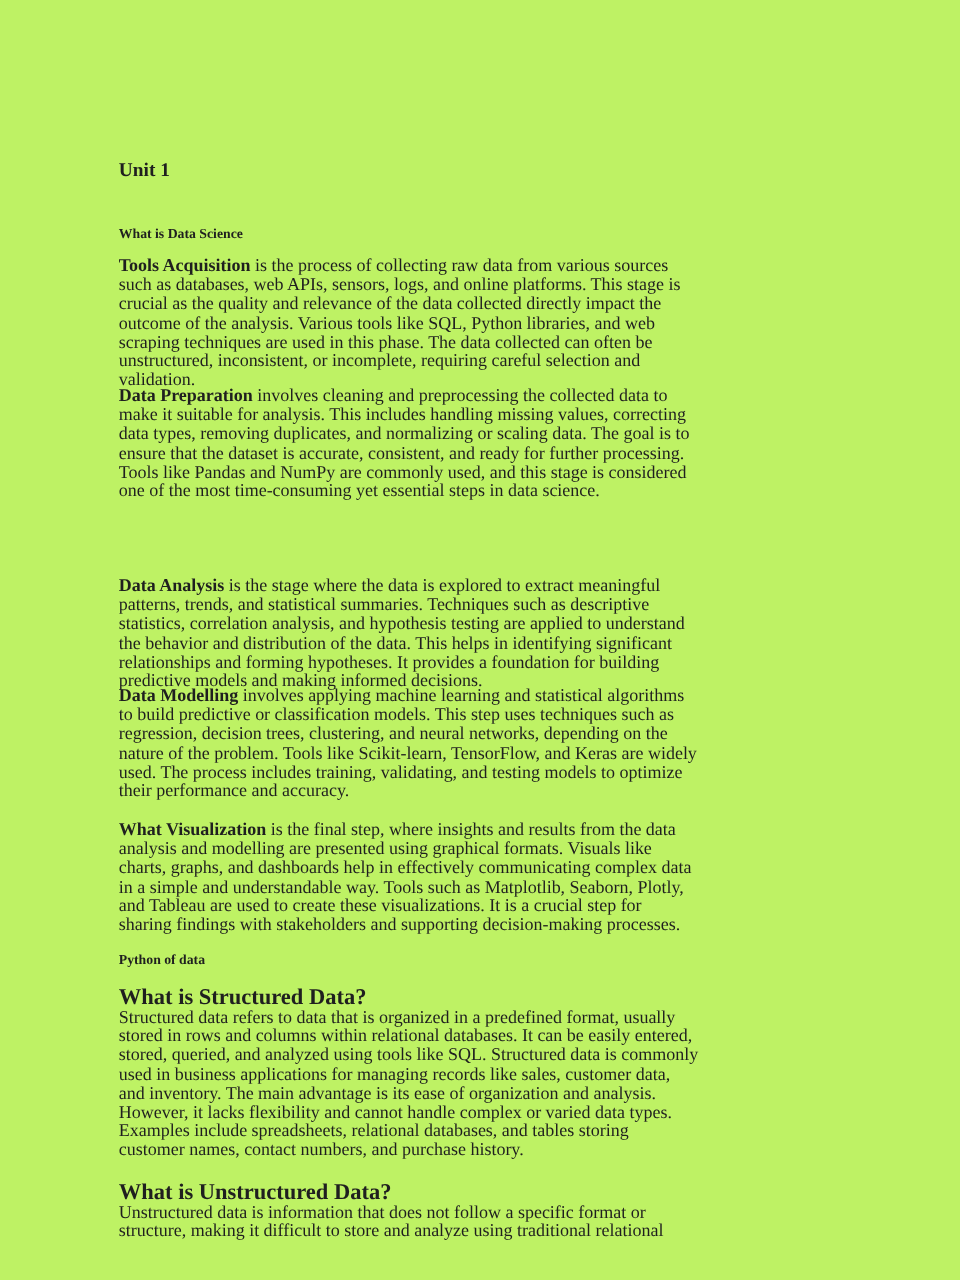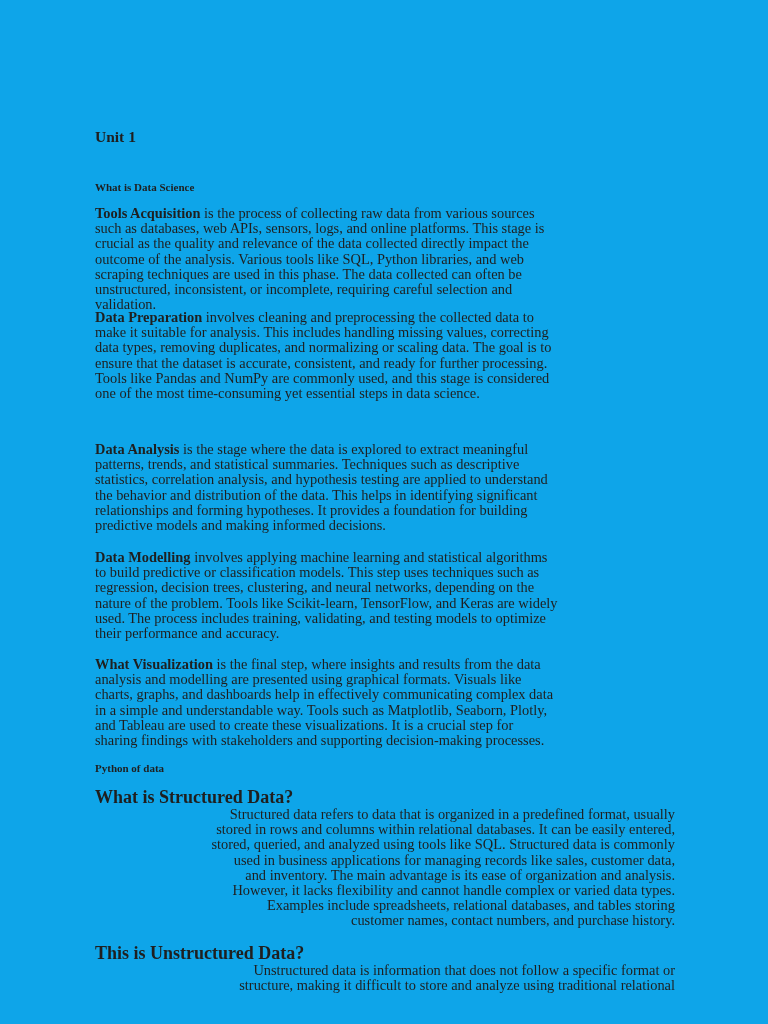--- a/index.html
+++ b/index.html
@@ -4,21 +4,21 @@
 <style>
   html, body {
     margin: 0;
     padding: 0;
     background: #ffffff;
   }
   .page {
     position: relative;
     width: 768px;
     height: 1024px;
-    background: #0ea5e9;
+    background: #bef264;
     overflow: hidden;
     font-family: "Liberation Serif", "DejaVu Serif", serif;
     color: #1f1f1f;
   }
   .block {
     position: absolute;
     left: 95px;
     width: 580px;
   }
   .unit-title {
@@ -47,21 +47,20 @@
     font-size: 18px;
     font-weight: bold;
     line-height: 20px;
     margin: 0;
   }
   .qa-body {
     display: block;
     font-size: 14.4px;
     line-height: 15.2px;
     white-space: pre;
-    text-align: right;
   }
 </style>
 </head>
 <body>
 
 <div class="page">
 
   <h1 class="block unit-title" style="top:128px">Unit 1</h1>
 
   <h2 class="block section-heading" style="top:181px">What is Data Science</h2>
@@ -74,21 +73,21 @@
 unstructured, inconsistent, or incomplete, requiring careful selection and
 validation.</span></p>
 
   <p class="block para" style="top:310px"><strong>Data Preparation</strong><span class="pre"> involves cleaning and preprocessing the collected data to
 make it suitable for analysis. This includes handling missing values, correcting
 data types, removing duplicates, and normalizing or scaling data. The goal is to
 ensure that the dataset is accurate, consistent, and ready for further processing.
 Tools like Pandas and NumPy are commonly used, and this stage is considered
 one of the most time-consuming yet essential steps in data science.</span></p>
 
-  <p class="block para" style="top:442px"><strong>Data Analysis</strong><span class="pre"> is the stage where the data is explored to extract meaningful
+  <p class="block para" style="top:462px"><strong>Data Analysis</strong><span class="pre"> is the stage where the data is explored to extract meaningful
 patterns, trends, and statistical summaries. Techniques such as descriptive
 statistics, correlation analysis, and hypothesis testing are applied to understand
 the behavior and distribution of the data. This helps in identifying significant
 relationships and forming hypotheses. It provides a foundation for building
 predictive models and making informed decisions.</span></p>
 
   <p class="block para" style="top:550px"><strong>Data Modelling</strong><span class="pre"> involves applying machine learning and statistical algorithms
 to build predictive or classification models. This step uses techniques such as
 regression, decision trees, clustering, and neural networks, depending on the
 nature of the problem. Tools like Scikit-learn, TensorFlow, and Keras are widely
@@ -110,18 +109,18 @@
 stored in rows and columns within relational databases. It can be easily entered,
 stored, queried, and analyzed using tools like SQL. Structured data is commonly
 used in business applications for managing records like sales, customer data,
 and inventory. The main advantage is its ease of organization and analysis.
 However, it lacks flexibility and cannot handle complex or varied data types.
 Examples include spreadsheets, relational databases, and tables storing
 customer names, contact numbers, and purchase history.</span>
   </div>
 
   <div class="block" style="top:943px">
-    <span class="qa-heading">This is Unstructured Data?</span>
+    <span class="qa-heading">What is Unstructured Data?</span>
       <span class="qa-body">Unstructured data is information that does not follow a specific format or
 structure, making it difficult to store and analyze using traditional relational</span>
   </div>
 
 </div>
 
 </body></html>

